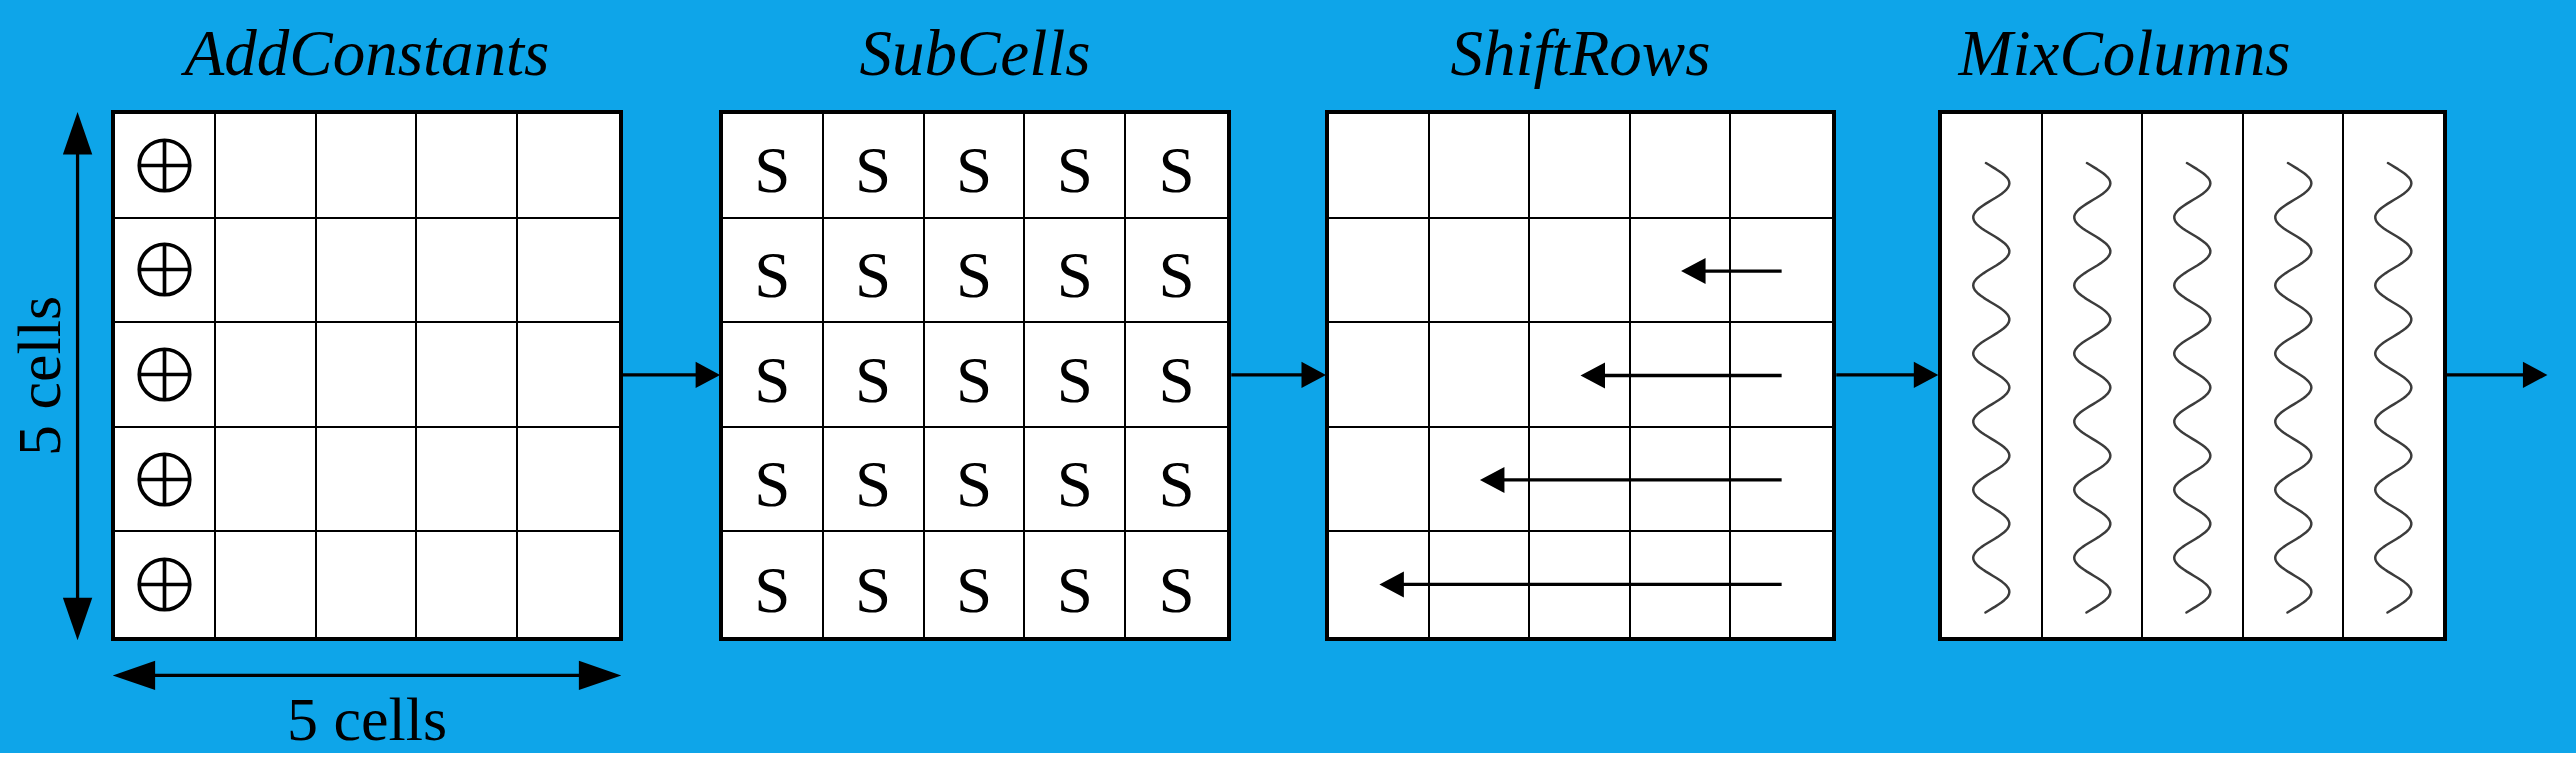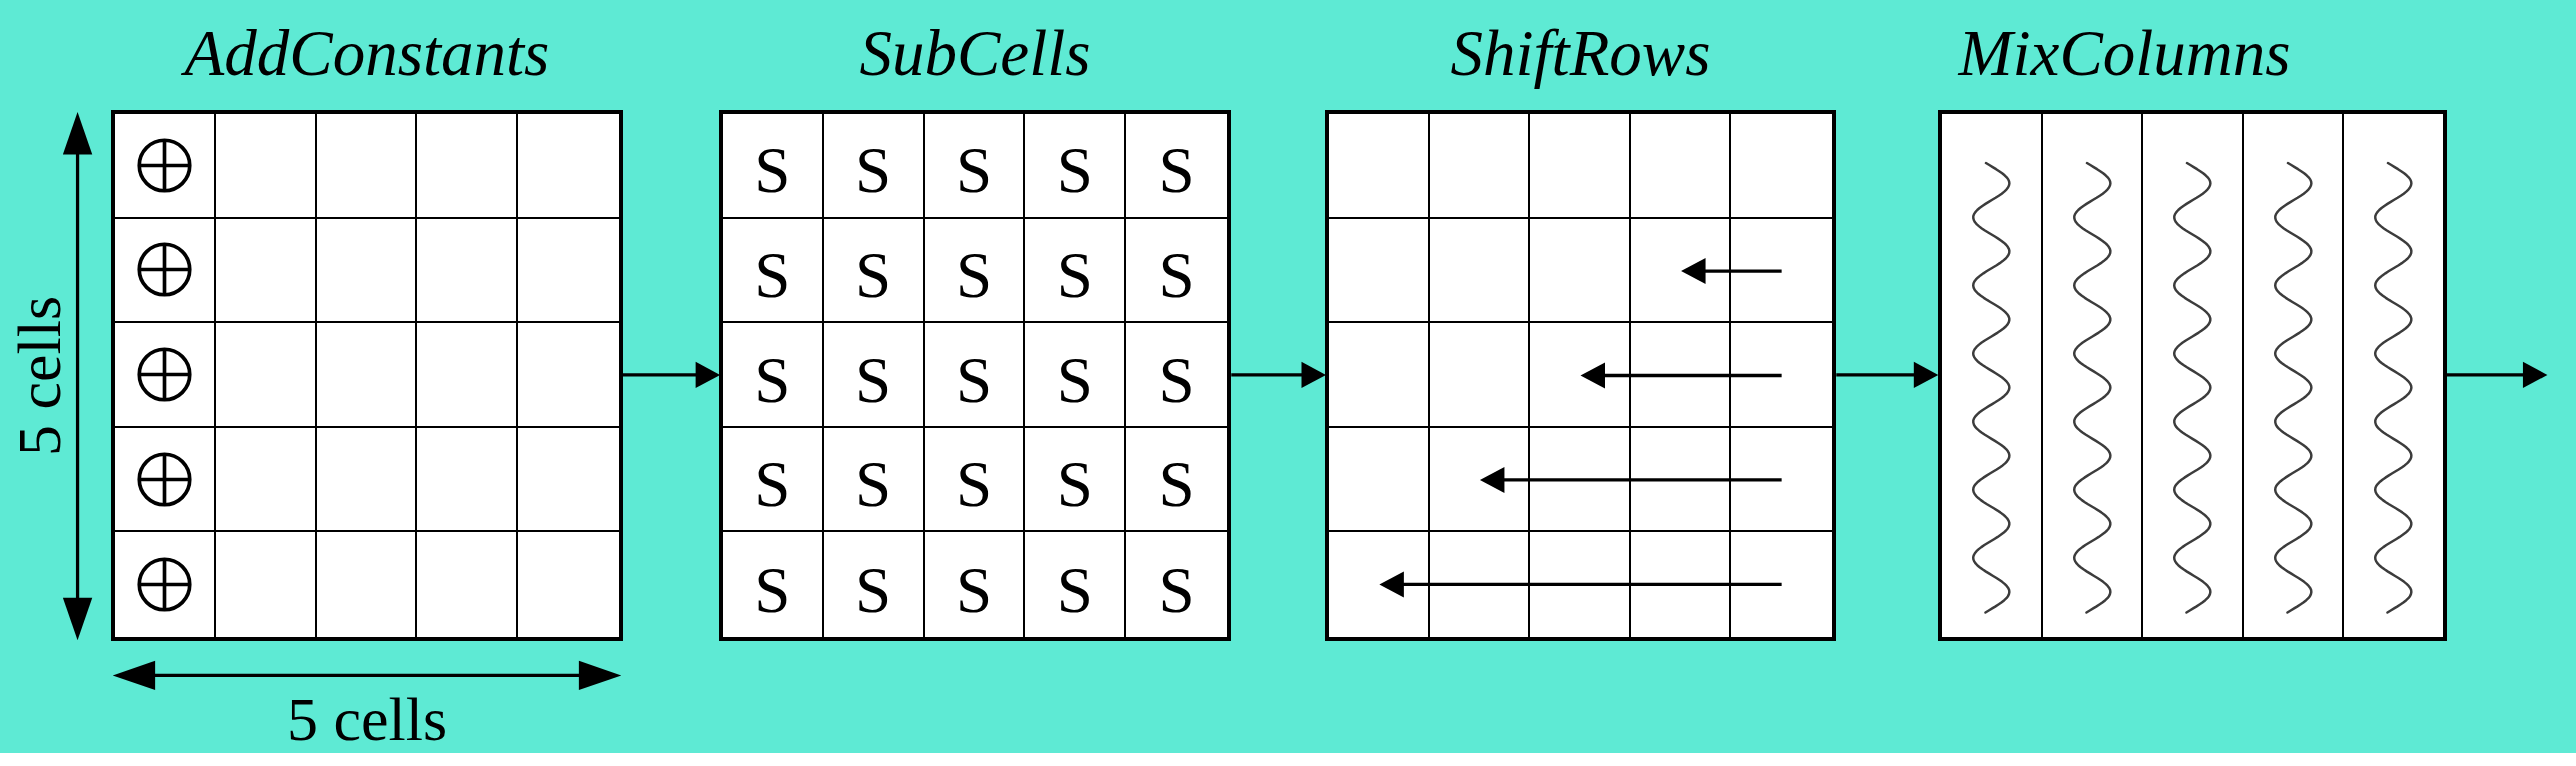--- a/index.html
+++ b/index.html
@@ -1,19 +1,19 @@
 <!DOCTYPE html>
 <html style="font-size:13px"><head>
 <meta charset="utf-8">
 <style>
   html,body{margin:0;padding:0;background:#ffffff;}
   .canvas{
     position:relative;
     width:2576px;height:753px;
-    background:#5eead4;
+    background:#0ea5e9;
     font-family:"Liberation Serif", serif;
     overflow:hidden;
   }
   
   .title{
     position:absolute;top:11.4px;height:85px;
     font-style:italic;font-size:65px;line-height:85px;
     text-align:center;color:#000;white-space:nowrap;
   }
   .t0{left:111px;width:512px;}

